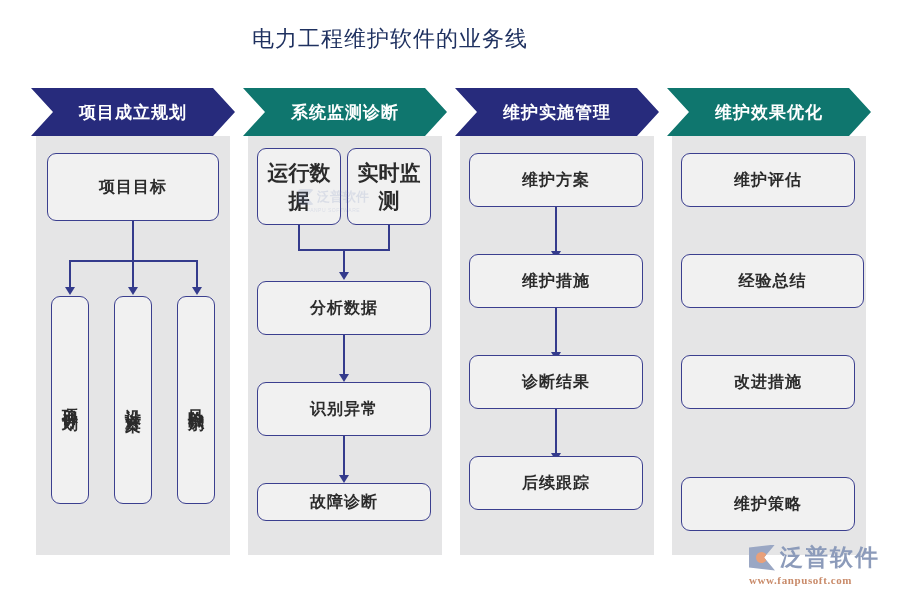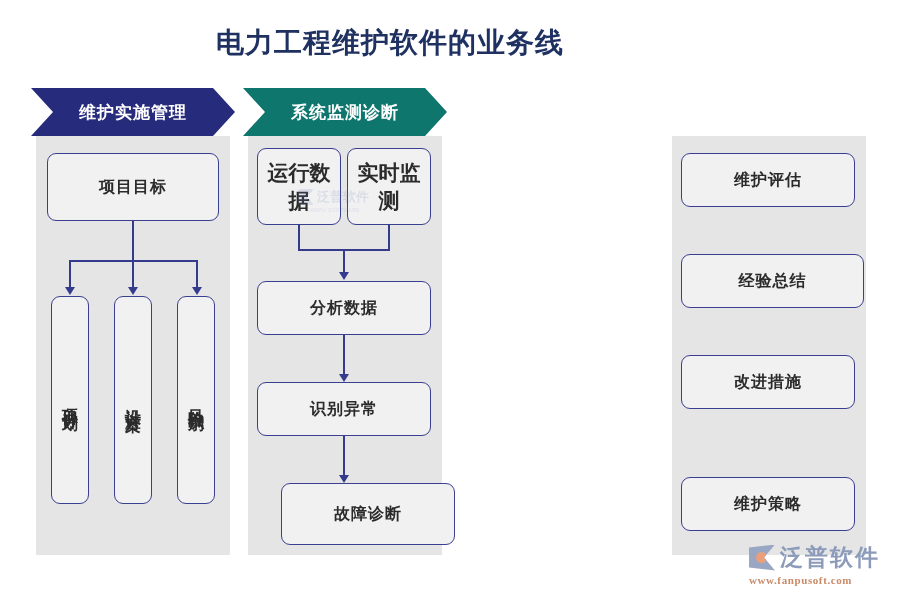--- a/index.html
+++ b/index.html
@@ -9,21 +9,21 @@
     font-family:"Liberation Sans","DejaVu Sans",sans-serif;
     overflow:hidden;
     position:relative;
   }
   .stage{position:absolute;left:0;top:0;width:900px;height:600px;}
 
   
   .page-title{
     position:absolute;left:0;top:24px;width:780px;
     text-align:center;
-    font-size:28px;font-weight:bold;
+    font-size:22px;font-weight:normal;
     color:#1F3160;
     letter-spacing:1px;
   }
 
   
   .column{position:absolute;top:88px;width:204px;height:467px;}
   .col-0{left:31px;}
   .col-1{left:243px;}
   .col-2{left:455px;}
   .col-3{left:667px;}
@@ -120,21 +120,21 @@
   }
 </style>
 </head>
 <body>
 
 <div class="stage">
 
   <div class="page-title">电力工程维护软件的业务线</div>
 
   <div class="column col-0">
-    <div class="banner navy">维护实施管理</div>
+    <div class="banner navy">项目成立规划</div>
     <div class="panel"></div>
 
     <div class="box" style="left:16px;top:65px;width:172px;height:68px;">项目目标</div>
 
     <div class="conn vline" style="left:101px;top:133px;height:40px;"></div>
     <div class="conn hline" style="left:38px;top:172px;width:128px;"></div>
     <div class="conn vline" style="left:38px;top:172px;height:29px;"></div>
     <div class="conn vline" style="left:101px;top:172px;height:29px;"></div>
     <div class="conn vline" style="left:165px;top:172px;height:29px;"></div>
     <div class="arrowhead" style="left:34px;top:199px;"></div>
@@ -170,25 +170,47 @@
     <div class="box" style="left:14px;top:193px;width:174px;height:54px;">分析数据</div>
 
     <div class="conn vline" style="left:100px;top:247px;height:41px;"></div>
     <div class="arrowhead" style="left:96px;top:286px;"></div>
 
     <div class="box" style="left:14px;top:294px;width:174px;height:54px;">识别异常</div>
 
     <div class="conn vline" style="left:100px;top:348px;height:41px;"></div>
     <div class="arrowhead" style="left:96px;top:387px;"></div>
 
-    <div class="box" style="left:14px;top:395px;width:174px;height:62px;margin-left:24px;">故障诊断</div>
-  </div>
-
+    <div class="box" style="left:14px;top:395px;width:174px;height:38px;">故障诊断</div>
+  </div>
+
+  <div class="column col-2">
+    <div class="banner navy">维护实施管理</div>
+    <div class="panel"></div>
+
+    <div class="box" style="left:14px;top:65px;width:174px;height:54px;">维护方案</div>
+
+    <div class="conn vline" style="left:100px;top:119px;height:46px;"></div>
+    <div class="arrowhead" style="left:96px;top:163px;"></div>
+
+    <div class="box" style="left:14px;top:166px;width:174px;height:54px;">维护措施</div>
+
+    <div class="conn vline" style="left:100px;top:220px;height:46px;"></div>
+    <div class="arrowhead" style="left:96px;top:264px;"></div>
+
+    <div class="box" style="left:14px;top:267px;width:174px;height:54px;">诊断结果</div>
+
+    <div class="conn vline" style="left:100px;top:321px;height:46px;"></div>
+    <div class="arrowhead" style="left:96px;top:365px;"></div>
+
+    <div class="box" style="left:14px;top:368px;width:174px;height:54px;">后续跟踪</div>
+  </div>
 
   <div class="column col-3">
+    <div class="banner amber">维护效果优化</div>
     <div class="panel"></div>
 
     <div class="box" style="left:14px;top:65px;width:174px;height:54px;">维护评估</div>
     <div class="box" style="left:14px;top:166px;width:183px;height:54px;">经验总结</div>
     <div class="box" style="left:14px;top:267px;width:174px;height:54px;">改进措施</div>
     <div class="box" style="left:14px;top:389px;width:174px;height:54px;">维护策略</div>
   </div>
 
   <div class="brand">
     <div class="brand-row">

